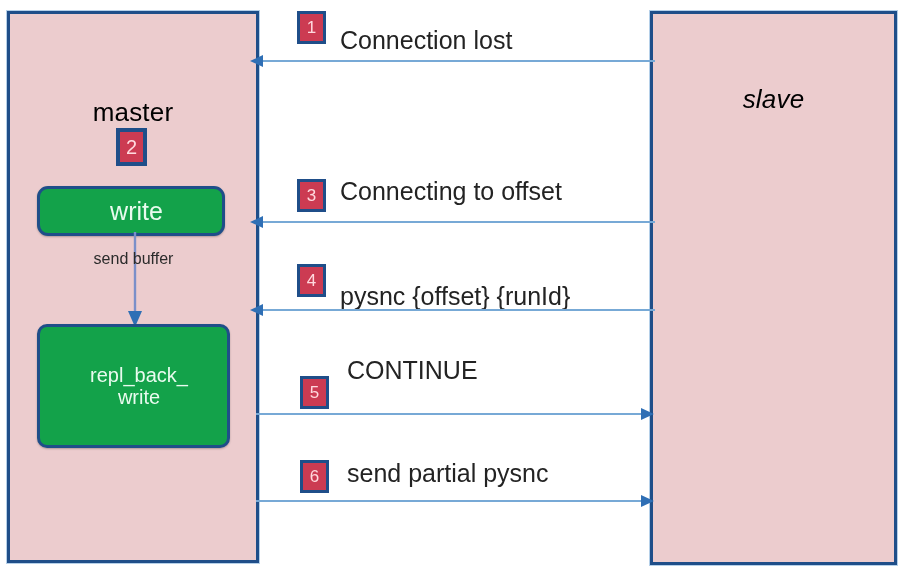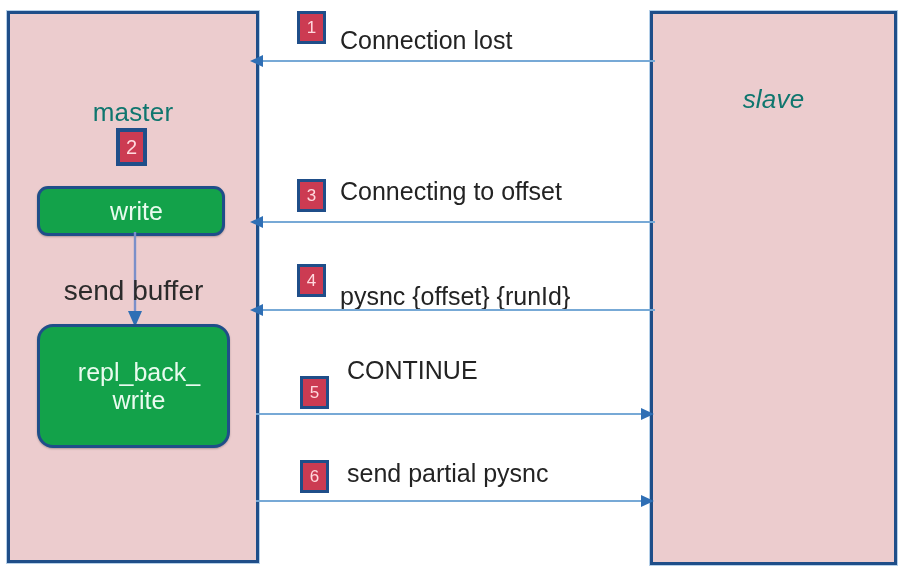--- a/index.html
+++ b/index.html
@@ -24,21 +24,21 @@
     box-sizing: border-box;
     background: #ecccce;
     border: 3px solid #1f4e89;
     box-shadow: 0 0 0 1px rgba(120,170,215,0.55);
   }
   .node-label {
     position: absolute;
     left: 0;
     width: 100%;
     text-align: center;
-    color: #0f766e;
+    color: #000000;
     font-size: 25px;
     letter-spacing: .2px;
   }
 
   #master-box { left: 7px;  top: 11px; width: 252px; height: 552px; }
   #slave-box  { left: 650px; top: 11px; width: 247px; height: 554px; }
 
   #master-label { top: 83px; font-size: 26px; }
   #slave-label  { top: 70px; font-size: 26px; font-style: italic; }
 
@@ -58,32 +58,32 @@
     box-shadow: 0 1px 2px rgba(0,0,0,0.25);
     padding-left: 11px;
   }
   #write-box {
     left: 37px; top: 186px; width: 188px; height: 50px;
     font-size: 25px;
     border-radius: 11px;
   }
   #repl-box {
     left: 37px; top: 324px; width: 193px; height: 124px;
-    font-size: 25px;
-    border-radius: 16px;
+    font-size: 20px;
+    border-radius: 10px;
   }
 
   
   #send-buffer-label {
     position: absolute;
     left: 37px;
-    top: 275px;
+    top: 250px;
     width: 193px;
     text-align: center;
-    font-size: 28px;
+    font-size: 16px;
     color: #2b2b2b;
   }
   #internal-arrow {
     position: absolute;
     left: 100px;
     top: 232px;
     width: 70px;
     height: 96px;
   }
 

